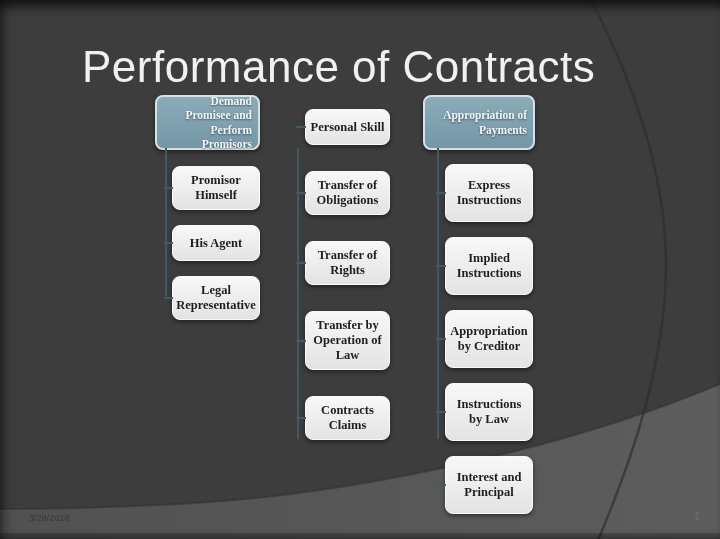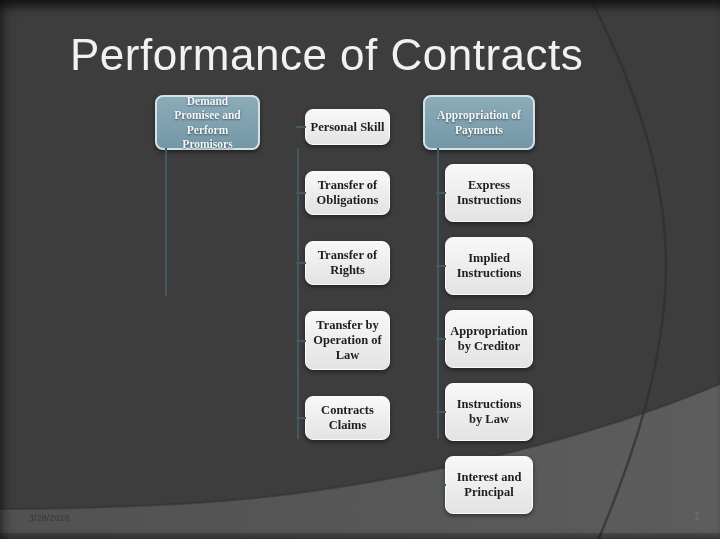--- a/index.html
+++ b/index.html
@@ -11,33 +11,33 @@
   
   .slide::after {
     content:""; position:absolute; inset:0; pointer-events:none; z-index:9;
     box-shadow: inset 0 14px 10px -7px rgba(0,0,0,0.65),
                 inset 12px 0 12px -9px rgba(0,0,0,0.5),
                 inset 0 -6px 8px -5px rgba(0,0,0,0.45);
   }
   .bg-svg { position:absolute; left:0; top:0; z-index:0; }
 
   .title {
-    position:absolute; left:66px; top:26px; margin:4px; z-index:2;
+    position:absolute; left:66px; top:26px; margin:16px; z-index:2;
     font-size:44px; font-weight:400; letter-spacing:0.5px;
     color:#f1f1f1; white-space:nowrap;
   }
 
   .column { position:absolute; top:95px; z-index:2; }
   .col1 { left:155px; width:105px; }
   .col2 { left:288px; width:107px; }
   .col3 { left:423px; width:112px; }
 
   .header-node {
     box-sizing:border-box; height:55px; width:100%;
-    display:flex; align-items:center; justify-content:center; text-align:center;
+    display:flex; align-items:center; justify-content:center; text-align:right;
     padding:4px 6px; border:2px solid #d4e2e7; border-radius:8px;
     background:linear-gradient(#8cabb8, #7497a7);
     color:#f3f8fa; font:600 11.5px/1.25 "Liberation Serif", serif;
     text-shadow:0 1px 2px rgba(0,0,0,0.5);
     box-shadow:0 2px 4px rgba(0,0,0,0.5);
   }
 
   .vline { position:absolute; width:2px; background:#3f5a63; left:10px; top:53px; }
   .col1 .vline { height:148px; }
   .col2 .vline { height:291px; left:9px; }
@@ -90,20 +90,25 @@
     <path d="M720,384 C560,452 340,496 180,504 C120,507 60,509 0,509" stroke="#2d2d2d" stroke-width="2" fill="none" opacity="0.5"></path>
     <path d="M588,-6 C636,86 667,180 666,268 C665,362 634,456 596,545" stroke="#2c2c2c" stroke-width="2.5" fill="none" opacity="0.65"></path>
     <rect x="0" y="533" width="720" height="6" fill="#000000" opacity="0.18"></rect>
   </svg>
 
   <h1 class="title">Performance of Contracts</h1>
 
   <div class="column col1">
     <div class="header-node">Demand Promisee and Perform Promisors</div>
     <div class="vline"></div>
+    <div class="children">
+      <div class="child-node">Promisor Himself</div>
+      <div class="child-node">His Agent</div>
+      <div class="child-node">Legal Representative</div>
+    </div>
   </div>
 
   <div class="column col2">
     <div class="vline"></div>
     <div class="children">
       <div class="child-node">Personal Skill</div>
       <div class="child-node">Transfer of Obligations</div>
       <div class="child-node">Transfer of Rights</div>
       <div class="child-node">Transfer by Operation of Law</div>
       <div class="child-node">Contracts Claims</div>

